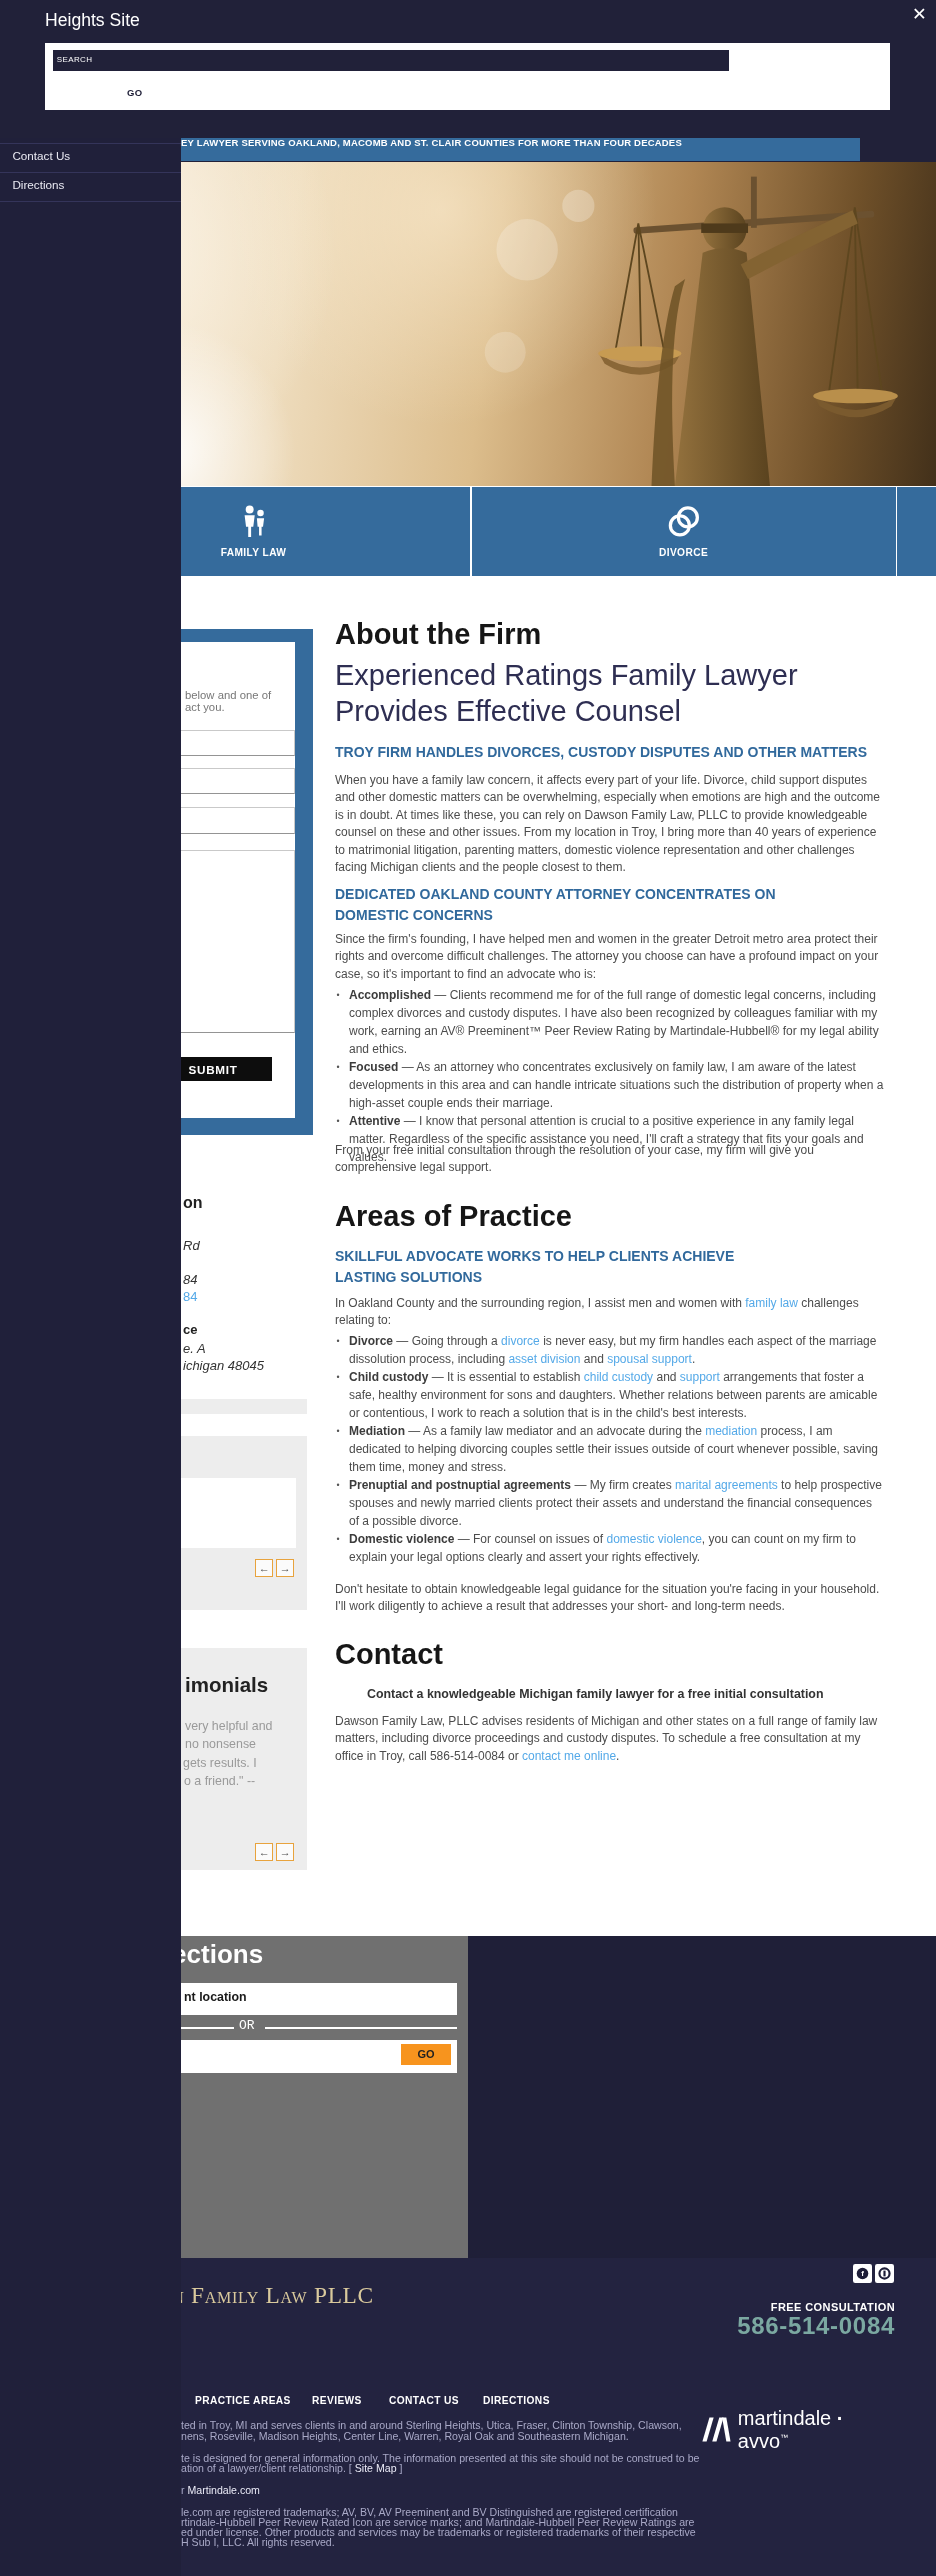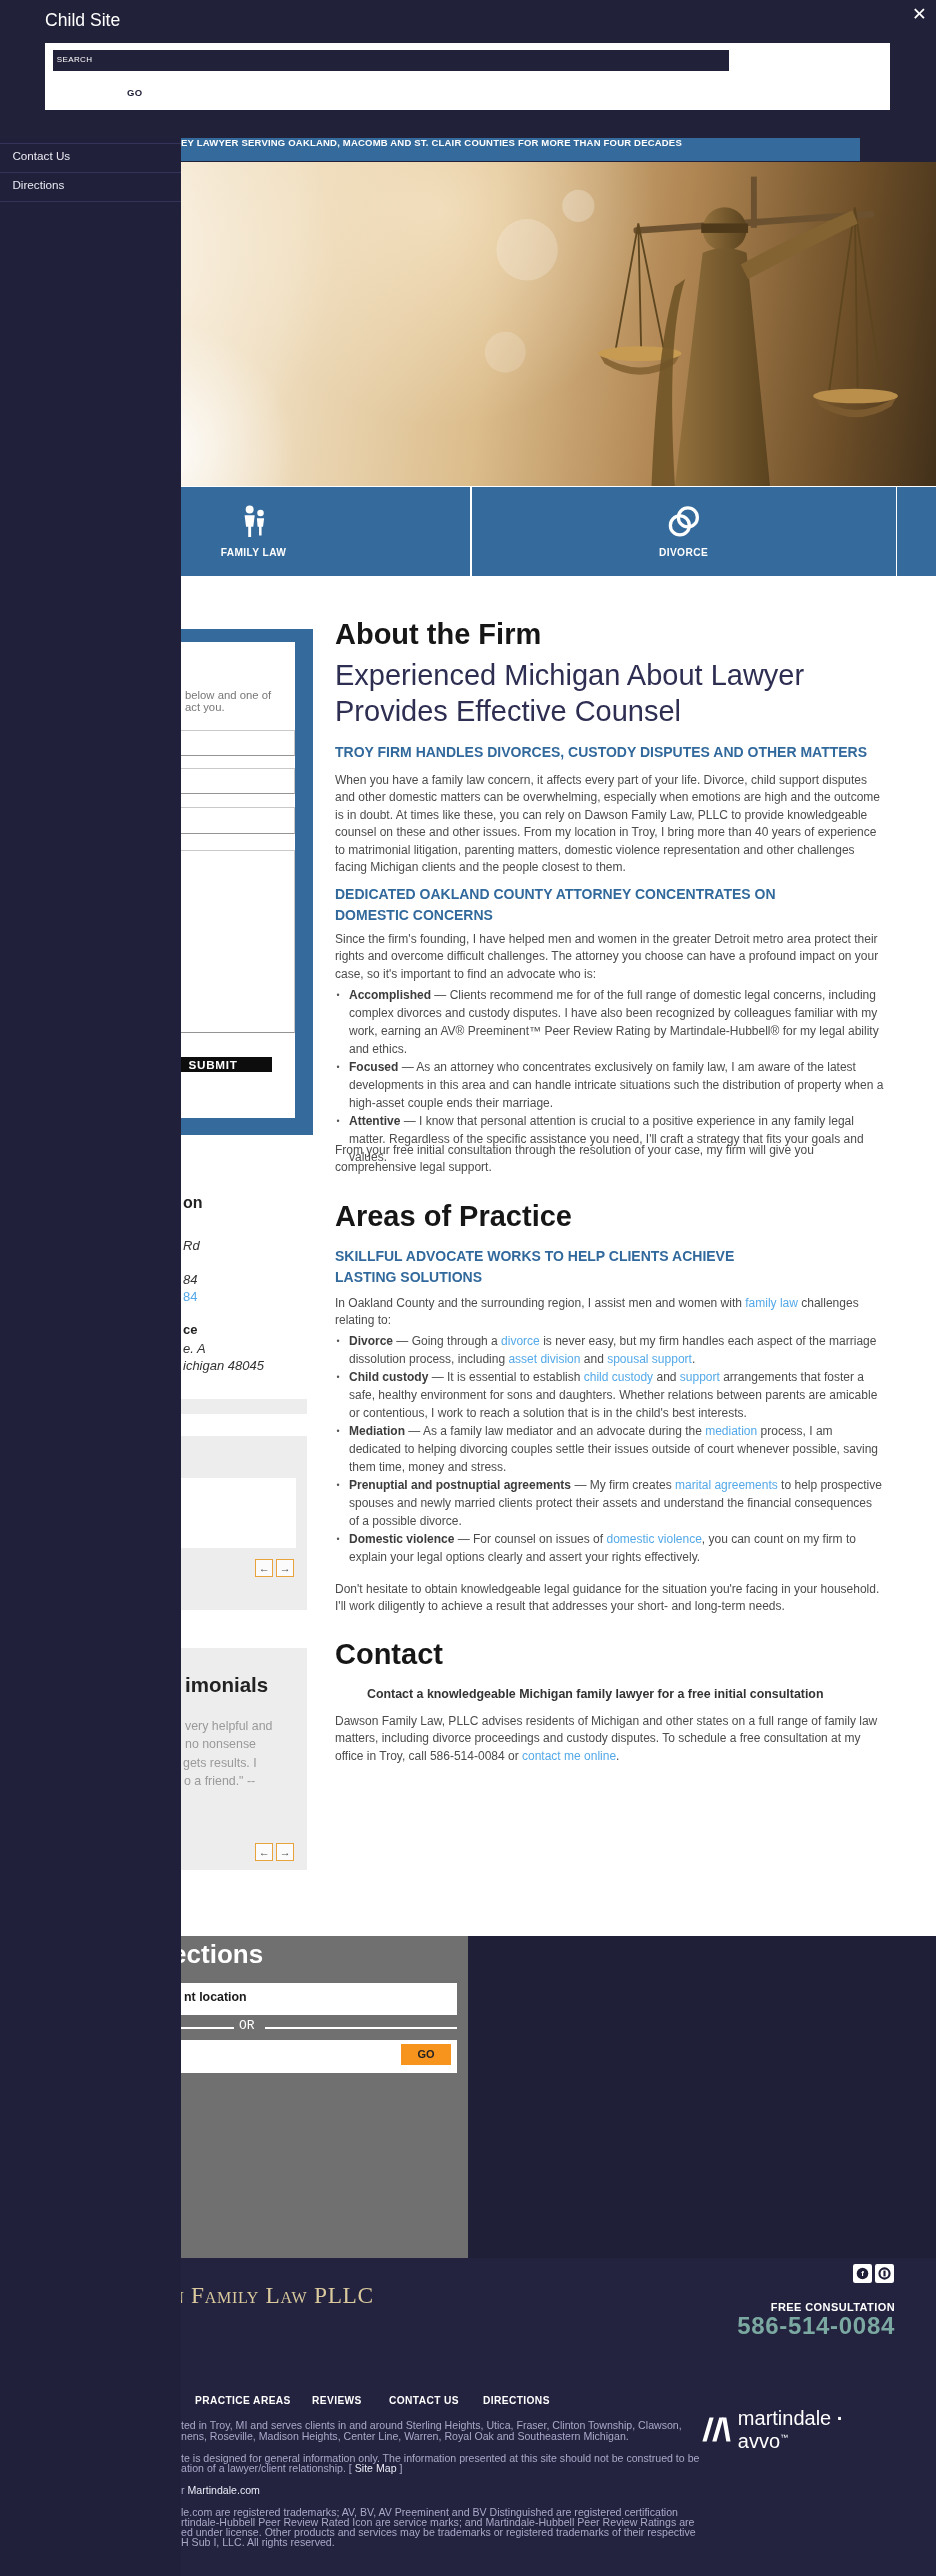--- a/index.html
+++ b/index.html
@@ -106,21 +106,21 @@
 
   <div class="abs" style="left:44px;top:629px;width:269px;height:506px;background:#356b9c;">
     <div class="abs" style="left:14.6px;top:13px;right:17.6px;bottom:17px;background:#fff;"></div>
   </div>
   <div class="abs" style="left:185px;top:689px;font-size:11.3px;color:#777;white-space:nowrap;">below and one of</div>
   <div class="abs" style="left:185px;top:701px;font-size:11.3px;color:#777;white-space:nowrap;">act you.</div>
   <div class="abs field" style="left:62px;top:730px;width:233px;height:26px;box-sizing:border-box;"></div>
   <div class="abs field" style="left:62px;top:768px;width:233px;height:26px;box-sizing:border-box;"></div>
   <div class="abs field" style="left:62px;top:807px;width:233px;height:27px;box-sizing:border-box;"></div>
   <div class="abs field" style="left:62px;top:850px;width:233px;height:183px;box-sizing:border-box;"></div>
-  <div class="abs" style="left:154px;top:1057px;width:118px;height:15px;background:#0d0d0d;color:#fff;
+  <div class="abs" style="left:154px;top:1057px;width:118px;height:24px;background:#0d0d0d;color:#fff;
               font-size:11.7px;font-weight:bold;letter-spacing:0.7px;display:flex;align-items:center;justify-content:center;">
     <span>SUBMIT</span>
   </div>
 
   <div class="abs" style="left:183px;top:1194px;font-size:16px;font-weight:bold;color:#222;">on</div>
   <div class="abs" style="left:183px;top:1238px;font-size:13px;font-style:italic;color:#333;">Rd</div>
   <div class="abs" style="left:183px;top:1272px;font-size:13px;font-style:italic;color:#333;">84</div>
   <div class="abs lnk" style="left:183px;top:1289px;font-size:13px;">84</div>
   <div class="abs" style="left:183px;top:1322px;font-size:13px;font-weight:bold;color:#222;">ce</div>
   <div class="abs" style="left:183px;top:1341px;font-size:13px;font-style:italic;color:#333;">e. A</div>
@@ -135,21 +135,21 @@
   <div class="abs gray-box" style="left:44px;top:1648px;width:263px;height:222px;"></div>
   <div class="abs" style="left:185px;top:1673px;font-size:20.5px;font-weight:bold;color:#222;">imonials</div>
   <div class="abs" style="left:185px;top:1719px;font-size:12.4px;color:#9a9a9a;white-space:nowrap;">very helpful and</div>
   <div class="abs" style="left:185px;top:1737px;font-size:12.4px;color:#9a9a9a;white-space:nowrap;">no nonsense</div>
   <div class="abs" style="left:183px;top:1756px;font-size:12.4px;color:#9a9a9a;white-space:nowrap;">gets results. I</div>
   <div class="abs" style="left:184px;top:1774px;font-size:12.4px;color:#9a9a9a;white-space:nowrap;">o a friend." --</div>
   <div class="abs arrow-btn" style="left:255px;top:1843px;">←</div>
   <div class="abs arrow-btn" style="left:276px;top:1843px;">→</div>
 
   <div class="abs sec-title" style="left:335px;top:618px;">About the Firm</div>
-  <div class="abs sec-sub" style="left:335px;top:657px;width:512px;">Experienced Michigan About Lawyer Provides Effective Counsel</div>
+  <div class="abs sec-sub" style="left:335px;top:657px;width:512px;">Experienced Ratings Family Lawyer Provides Effective Counsel</div>
   <div class="abs tagline" style="left:335px;top:742px;width:550px;">TROY FIRM HANDLES DIVORCES, CUSTODY DISPUTES AND OTHER MATTERS</div>
   <div class="abs body-p" style="left:335px;top:772px;width:550px;">When you have a family law concern, it affects every part of your life. Divorce, child support disputes and other domestic matters can be overwhelming, especially when emotions are high and the outcome is in doubt. At times like these, you can rely on Dawson Family Law, PLLC to provide knowledgeable counsel on these and other issues. From my location in Troy, I bring more than 40 years of experience to matrimonial litigation, parenting matters, domestic violence representation and other challenges facing Michigan clients and the people closest to them.</div>
   <div class="abs tagline" style="left:335px;top:884px;width:498px;">DEDICATED OAKLAND COUNTY ATTORNEY CONCENTRATES ON DOMESTIC CONCERNS</div>
   <div class="abs body-p" style="left:335px;top:931px;width:550px;">Since the firm's founding, I have helped men and women in the greater Detroit metro area protect their rights and overcome difficult challenges. The attorney you choose can have a profound impact on your case, so it's important to find an advocate who is:</div>
   <ul class="abs blist" style="left:335px;top:986px;width:550px;">
       <li><span class="bseg">Accomplished</span><span> — Clients recommend me for of the full range of domestic legal concerns, including complex divorces and custody disputes. I have also been recognized by colleagues familiar with my work, earning an AV® Preeminent™ Peer Review Rating by Martindale-Hubbell® for my legal ability and ethics.</span></li>
       <li><span class="bseg">Focused</span><span> — As an attorney who concentrates exclusively on family law, I am aware of the latest developments in this area and can handle intricate situations such the distribution of property when a high-asset couple ends their marriage.</span></li>
       <li><span class="bseg">Attentive</span><span> — I know that personal attention is crucial to a positive experience in any family legal matter. Regardless of the specific assistance you need, I'll craft a strategy that fits your goals and values.</span></li>
     </ul>
   <div class="abs body-p" style="left:335px;top:1142px;width:550px;">From your free initial consultation through the resolution of your case, my firm will give you comprehensive legal support.</div>
@@ -235,21 +235,21 @@
 
   <div class="abs" style="left:0;top:0;width:181px;height:2576px;background:#20203a;z-index:10;">
     <div class="menu-divider abs" style="top:143px;"></div>
     <div class="abs menu-item" style="left:12.4px;top:149px;">Contact Us</div>
     <div class="menu-divider abs" style="top:172px;"></div>
     <div class="abs menu-item" style="left:12.4px;top:178px;">Directions</div>
     <div class="menu-divider abs" style="top:201px;"></div>
   </div>
 
   <div class="abs" style="left:0;top:0;width:937px;height:138px;background:#212139;z-index:20;">
-    <div class="abs" style="left:45px;top:9.5px;font-size:17.6px;font-weight:300;color:#fff;">Child Site</div>
+    <div class="abs" style="left:45px;top:9.5px;font-size:17.6px;font-weight:300;color:#fff;">Heights Site</div>
     <div class="abs" style="left:912px;top:4.4px;font-size:17.6px;color:#fff;font-weight:300;cursor:pointer;">✕</div>
     <div class="abs" style="left:45px;top:43px;width:845px;height:67px;background:#fff;">
       <div class="abs" style="left:8px;top:6.6px;width:676px;height:21px;background:#212139;">
         <span style="position:absolute;left:3.7px;top:5.9px;font-size:8px;color:#fff;letter-spacing:0.4px;">SEARCH</span>
       </div>
       <div class="abs" style="left:82px;top:44px;font-size:9.5px;font-weight:bold;color:#212139;letter-spacing:0.4px;cursor:pointer;">GO</div>
     </div>
   </div>
 
 </div>

